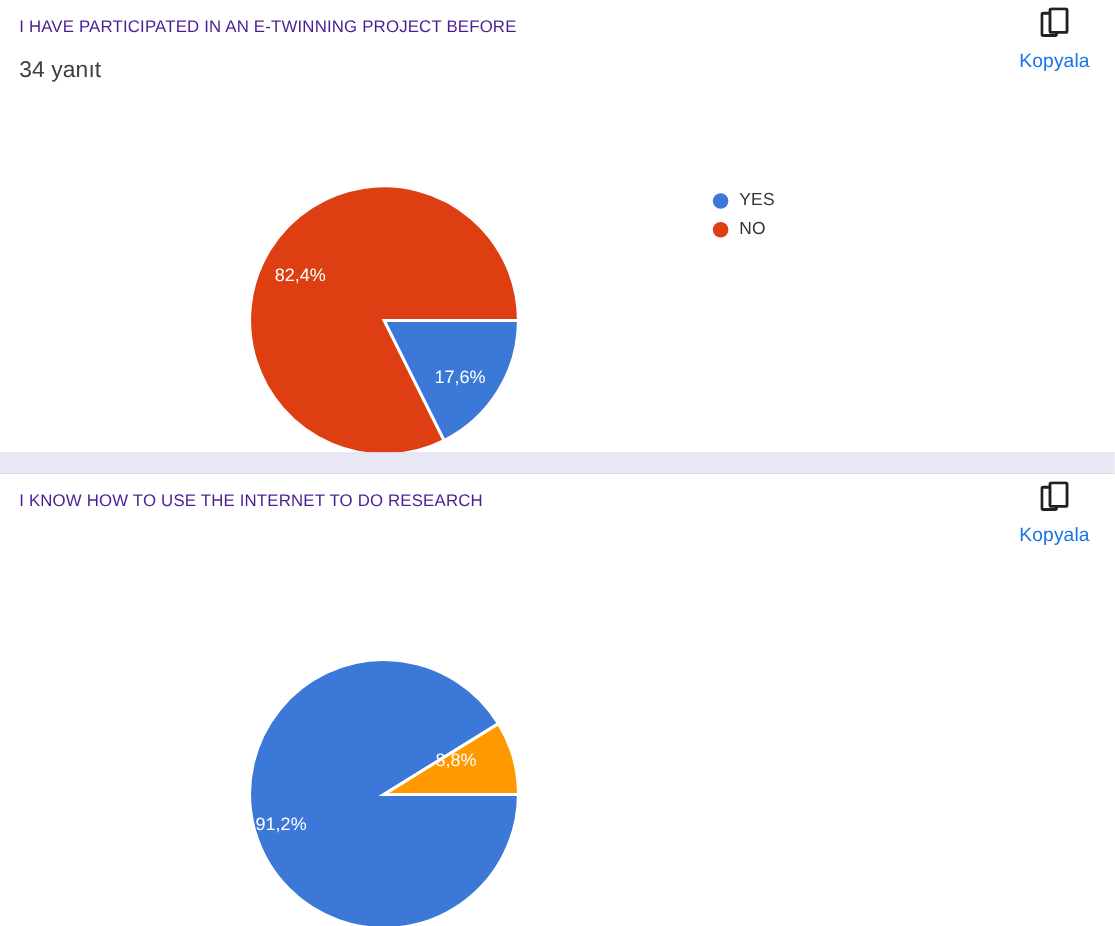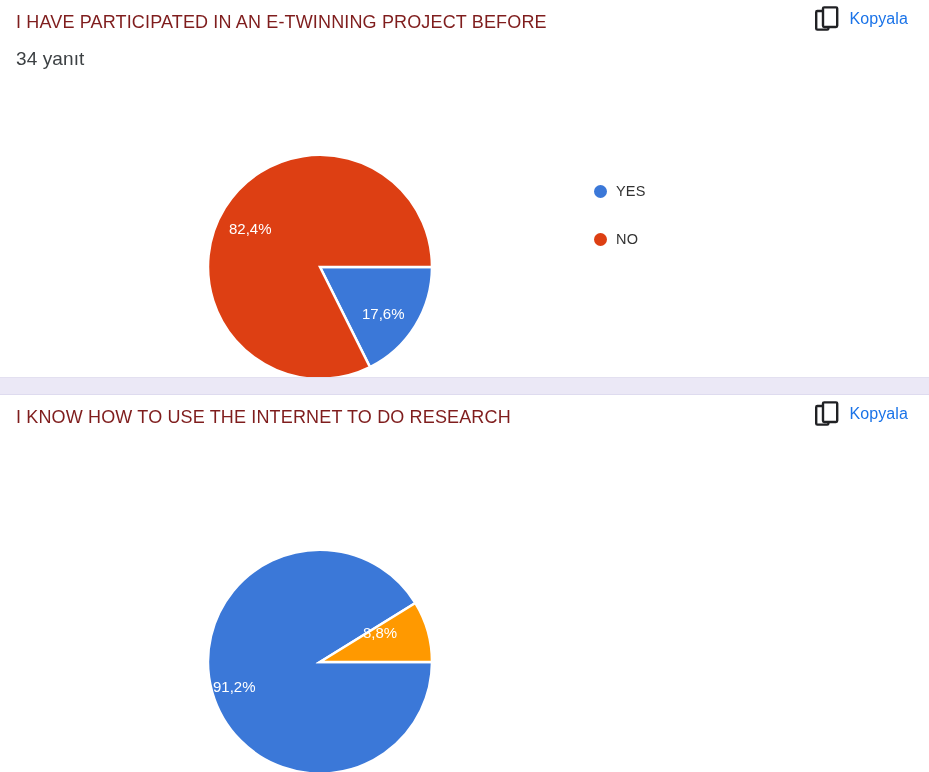--- a/index.html
+++ b/index.html
@@ -23,35 +23,36 @@
 
   .section-header {
     position: relative;
     height: 48px;
   }
 
   .q-title {
     position: absolute;
     left: 16px;
     top: 10px;
-    font-size: 18px;
+    font-size: 14px;
     line-height: 24px;
     letter-spacing: 0.15px;
-    color: #7f1d1d;
+    color: #4c1d95;
     white-space: nowrap;
   }
 
   .copy-wrap {
     position: absolute;
     right: 21px;
     top: 6px;
     display: flex;
     align-items: center;
     gap: 10px;
     cursor: pointer;
+    flex-direction: column;
   }
 
   .copy-icon {
     width: 24px;
     height: 26px;
     display: block;
   }
 
   .copy-label {
     font-size: 16px;
@@ -88,21 +89,20 @@
     display: flex;
     flex-direction: column;
     gap: 0px;
   }
 
   .legend-row {
     display: flex;
     align-items: center;
     height: 24px;
     gap: 9px;
-    margin-top: 24px;
   }
 
   .legend-dot {
     width: 13px;
     height: 13px;
     border-radius: 50%;
     flex: 0 0 auto;
   }
 
   .legend-text {

